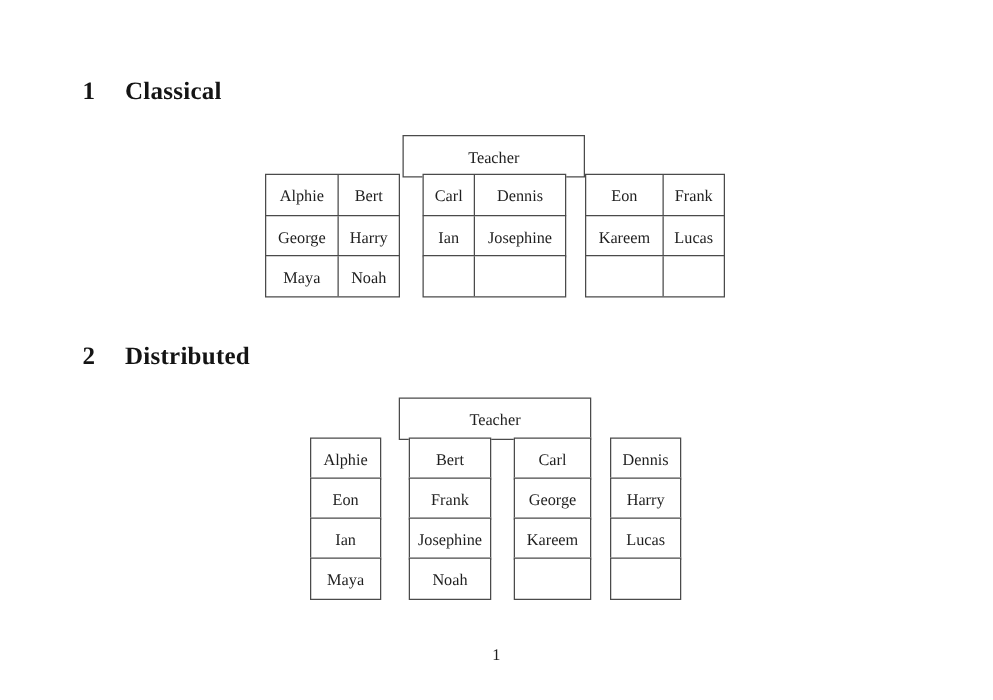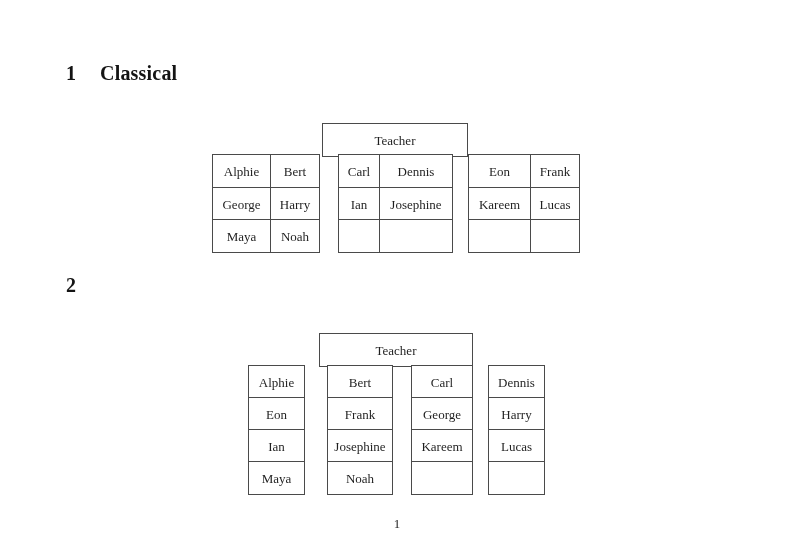--- a/index.html
+++ b/index.html
@@ -22,21 +22,20 @@
   }
   .sec-num { display:inline-block; width:34px; }
   .teacher-box, .desk, .seat {
     position:absolute;
     box-sizing:border-box;
     height:34px;
     border:1px solid var(--border,#4a4a4a);
     background:var(--bg,#ffffff);
     font-size:13px;
     line-height:15px;
-    margin-top:15px;
   }
   .teacher-box, .seat {
     display:flex;
     align-items:center;
     justify-content:center;
     text-align:center;
   }
   .desk { display:flex; }
   .desk .cell {
     display:flex;
@@ -102,20 +101,21 @@
     <div class="cell left" style="width:61px">Kareem</div>
     <div class="cell">Lucas</div>
   </div>
   <div class="desk" style="left:468px;top:204px;width:112px">
     <div class="cell left" style="width:61px"></div>
     <div class="cell"></div>
   </div>
 
   <div class="heading" style="left:66px;top:274px">
     <span class="sec-num">2</span>
+    <span>Distributed</span>
   </div>
 
   <div class="teacher-box" style="left:319px;top:318px;width:154px">Teacher</div>
 
   <div class="seat" style="left:248px;top:350px;width:57px">Alphie</div>
   <div class="seat" style="left:327px;top:350px;width:66px">Bert</div>
   <div class="seat" style="left:411px;top:350px;width:62px">Carl</div>
   <div class="seat" style="left:488px;top:350px;width:57px">Dennis</div>
 
   <div class="seat" style="left:248px;top:382px;width:57px">Eon</div>

